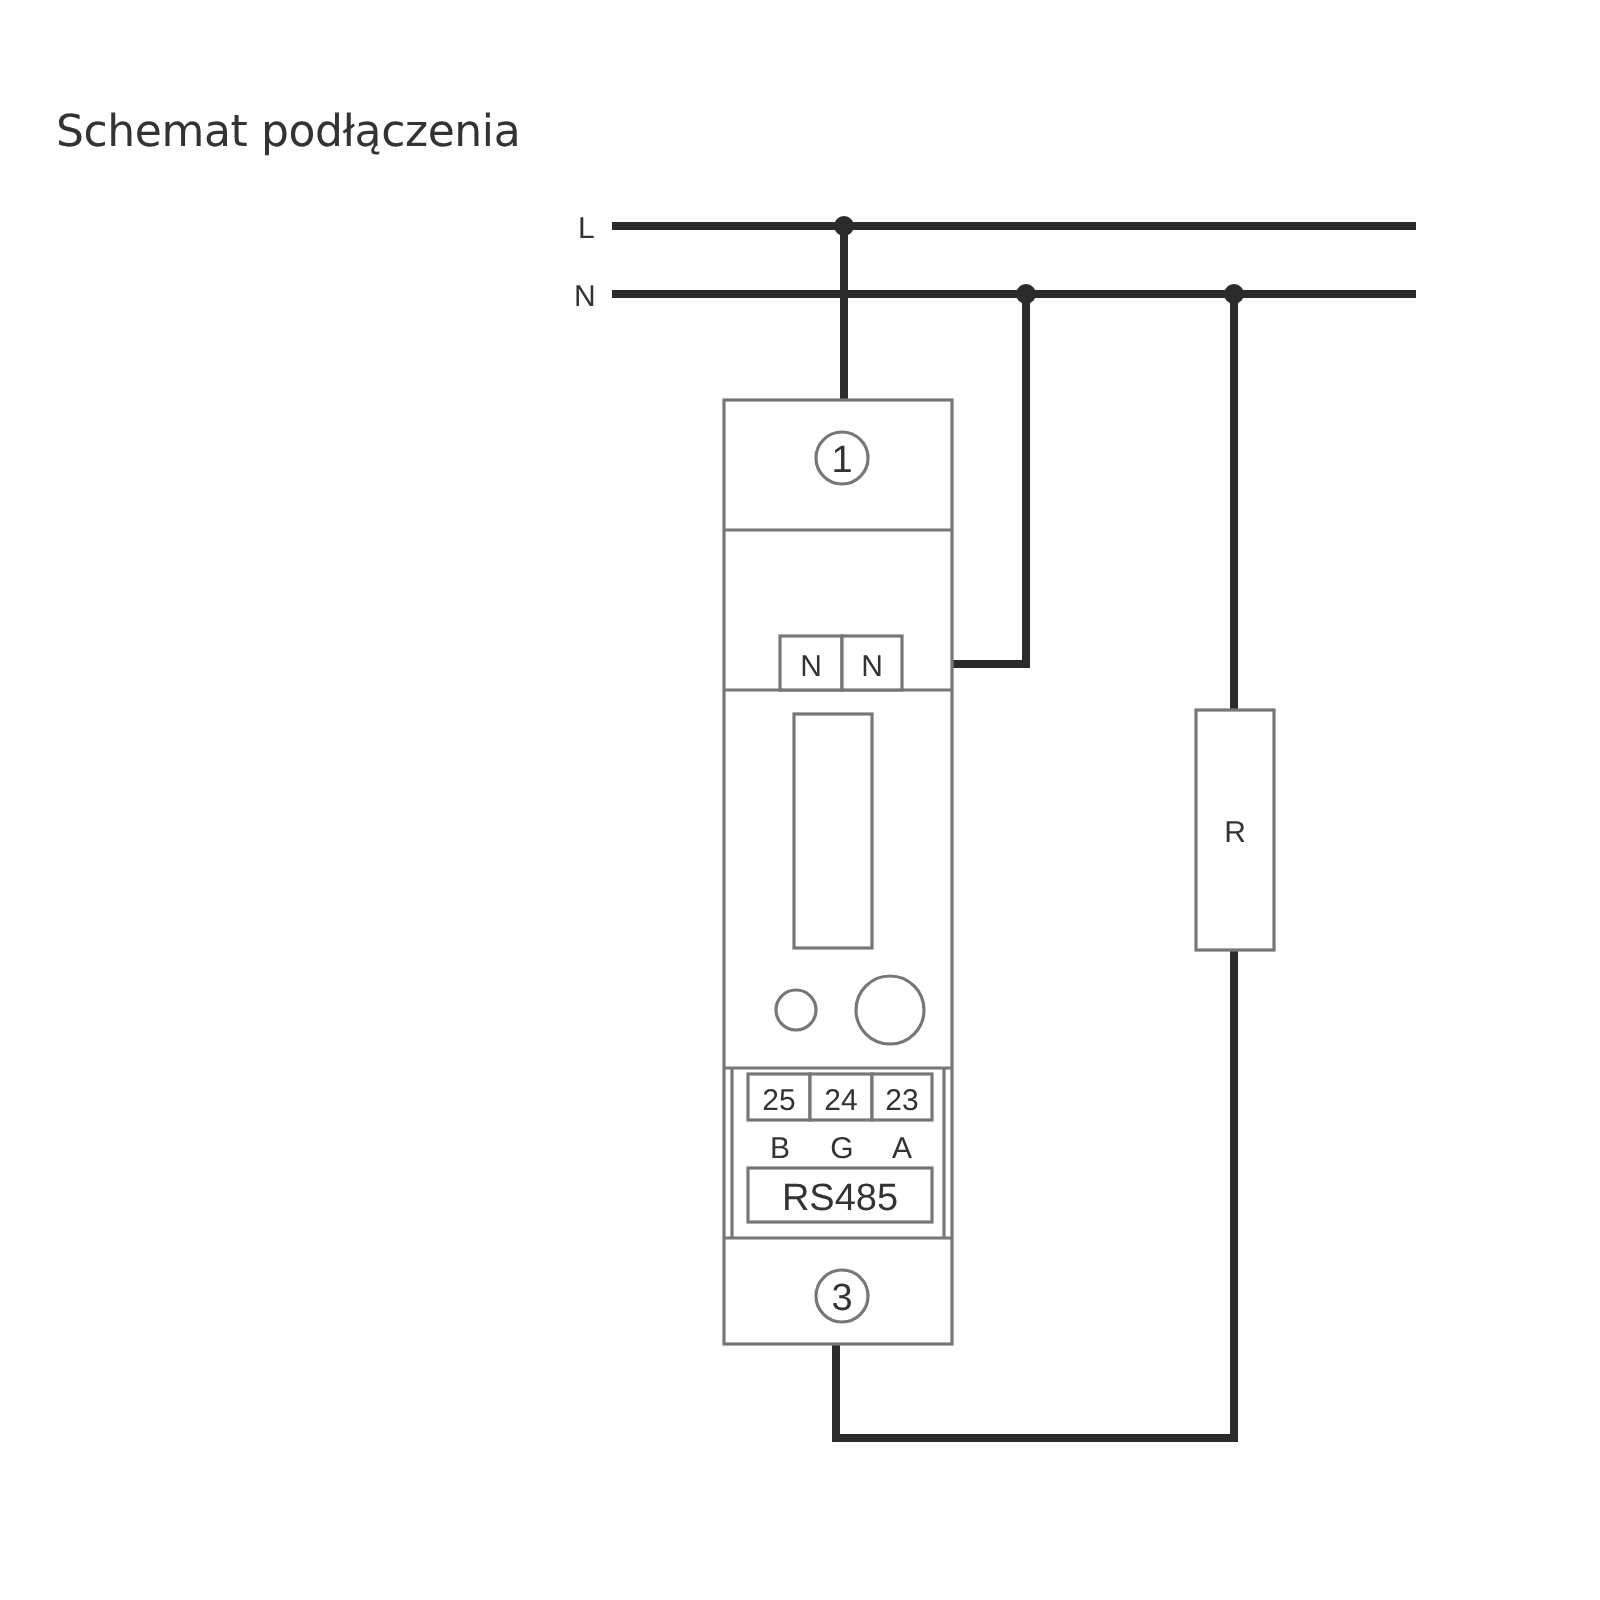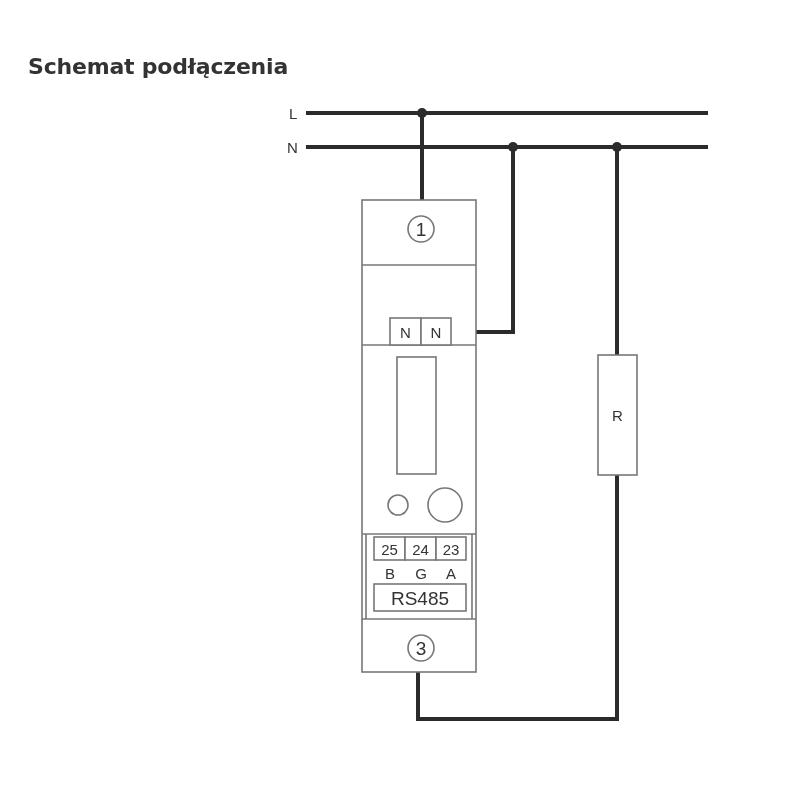--- a/index.html
+++ b/index.html
@@ -12,21 +12,21 @@
       height: 800px;
       position: relative;
       overflow: hidden;
       font-family: "Liberation Sans", sans-serif;
     }
     .title {
       position: absolute;
       left: 28px;
       top: 54px;
       font-family: "DejaVu Sans", sans-serif;
-      font-weight: bold;
+      font-weight: normal;
       font-size: 22px;
       color: #333333;
       letter-spacing: -0.2px;
       white-space: nowrap;
     }
     svg.diagram {
       position: absolute;
       left: 0;
       top: 0;
       width: 800px;

